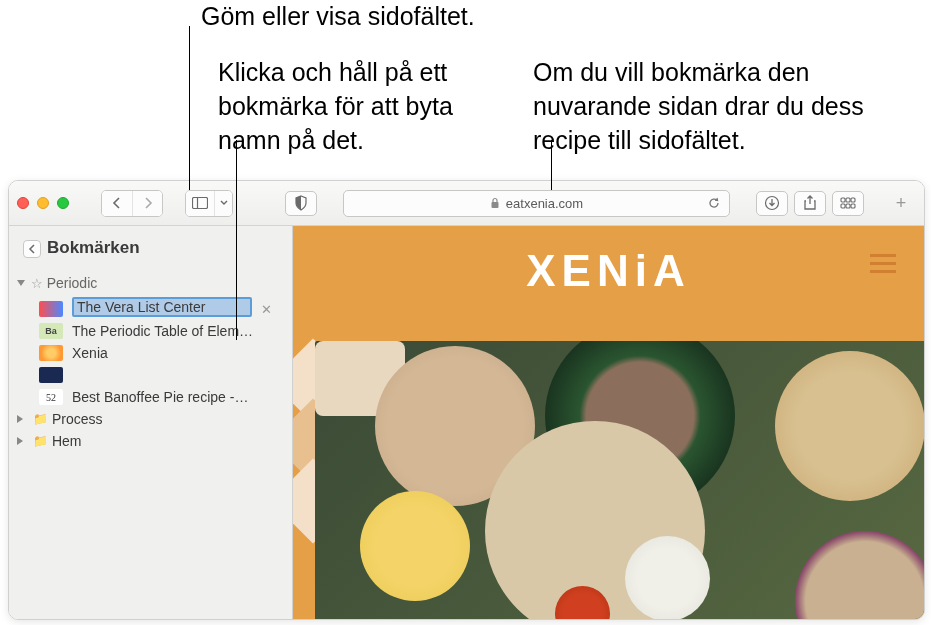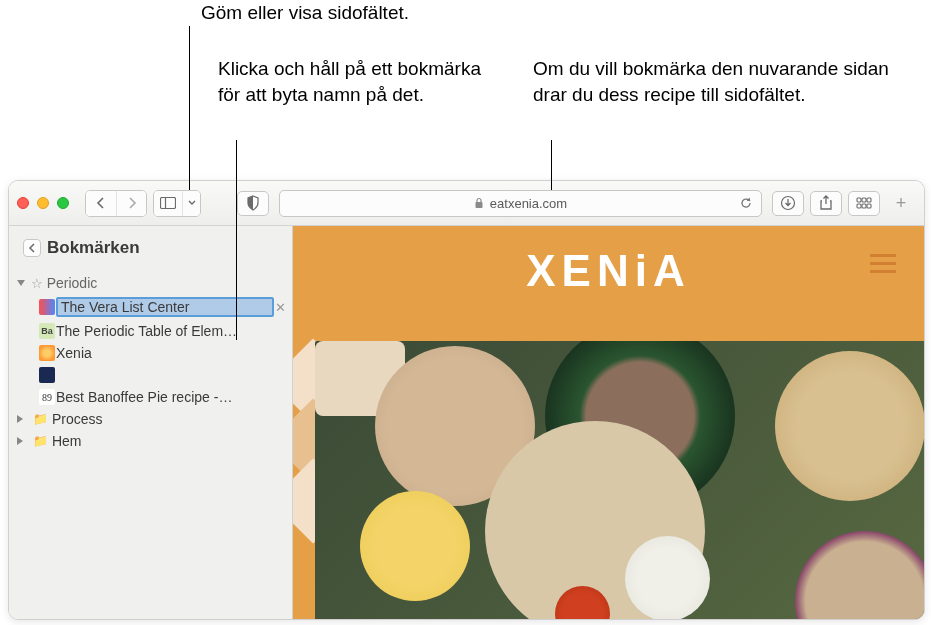--- a/index.html
+++ b/index.html
@@ -1,56 +1,56 @@
 <!DOCTYPE html>
 <html><head>
   <meta charset="utf-8">
   <style>
     * { margin: 0; padding: 0; box-sizing: border-box; font-family: -apple-system, BlinkMacSystemFont, "Helvetica Neue", sans-serif; }
     body { background: #fff; width: 931px; height: 625px; position: relative; overflow: hidden; }
 
     
-    .callout { position: absolute; font-size: 19px; color: #000; line-height: 1.35; z-index: 10; }
+    .callout { position: absolute; font-size: 25px; color: #000; line-height: 1.35; z-index: 10; }
     .callout-line { position: absolute; background: #000; z-index: 9; }
 
     
     .window { position: absolute; top: 180px; left: 8px; width: 917px; height: 440px; border: 1px solid #d0d0d0; border-radius: 10px; overflow: hidden; box-shadow: 0 2px 8px rgba(0,0,0,0.1); display: flex; flex-direction: column; }
 
     
-    .toolbar { height: 45px; background: linear-gradient(#f9f9f8, #eeeeed); border-bottom: 1px solid #d3d3d2; display: flex; align-items: center; padding: 0 8px; gap: 6px; }
+    .toolbar { height: 45px; background: linear-gradient(#f9f9f8, #eeeeed); border-bottom: 1px solid #d3d3d2; display: flex; align-items: center; padding: 0 8px; gap: 22px; }
     .traffic { display: flex; gap: 8px; align-items: center; margin-right: 10px; }
     .traffic-light { width: 12px; height: 12px; border-radius: 50%; }
     .tl-red { background: #ff5f57; border: 0.5px solid #e24238; }
     .tl-yellow { background: #febc2e; border: 0.5px solid #e1a023; }
     .tl-green { background: #28c840; border: 0.5px solid #24a732; }
     .nav-buttons { display: flex; border: 1px solid #c7c7c6; border-radius: 5px; overflow: hidden; background: #fff; }
     .nav-btn { width: 30px; height: 25px; display: flex; align-items: center; justify-content: center; border: none; background: #fcfcfc; cursor: pointer; }
     .nav-btn + .nav-btn { border-left: 1px solid #e3e3e3; }
     .single-btn { width: 32px; height: 25px; border: 1px solid #c7c7c6; border-radius: 5px; background: #fcfcfc; display: flex; align-items: center; justify-content: center; cursor: pointer; }
     .sidebar-toggle-grp { display: flex; border: 1px solid #c7c7c6; border-radius: 5px; overflow: hidden; background: #fcfcfc; }
     .sidebar-toggle-grp .nav-btn { width: 28px; }
     .privacy-btn { margin-left: 30px; }
     .address-bar { flex: 1; height: 27px; background: #fcfcfc; border: 1px solid #c7c7c6; border-radius: 5px; display: flex; align-items: center; justify-content: center; gap: 6px; font-size: 13px; color: #5a5a5a; position: relative; margin: 0 4px; }
     .address-bar .reload { position: absolute; right: 8px; }
     .right-buttons { display: flex; gap: 6px; align-items: center; }
     .plus-btn { width: 30px; height: 25px; display: flex; align-items: center; justify-content: center; color: #999; font-size: 18px; font-weight: 200; cursor: pointer; }
 
     
     .win-body { display: flex; flex: 1; overflow: hidden; }
     .sidebar { width: 284px; background: #f0f0ef; border-right: 1px solid #d0d0d0; display: flex; flex-direction: column; }
-    .sidebar-header { display: flex; align-items: center; gap: 6px; padding: 12px 14px 10px; font-size: 17px; font-weight: 600; color: #3a3a3a; }
+    .sidebar-header { display: flex; align-items: flex-end; gap: 6px; padding: 12px 14px 10px; font-size: 17px; font-weight: 600; color: #3a3a3a; }
     .back-chevron { width: 18px; height: 18px; border: 1px solid #c8c8c8; border-radius: 4px; display: flex; align-items: center; justify-content: center; background: #fdfdfd; cursor: pointer; }
     .sidebar-list { flex: 1; padding: 4px 0; }
     .fav-header { display: flex; align-items: center; gap: 4px; padding: 3px 8px; font-size: 14px; color: #666; cursor: pointer; }
     .disclosure { width: 0; height: 0; border-left: 4px solid transparent; border-right: 4px solid transparent; border-top: 6px solid #888; margin-right: 2px; }
     .disclosure.closed { border-top: 4px solid transparent; border-bottom: 4px solid transparent; border-left: 6px solid #888; }
     .star-icon { font-size: 13px; color: #999; }
     .folder-icon { font-size: 12px; color: #9a9a9a; }
-    .bookmark-row { display: flex; align-items: center; gap: 1px; padding: 3px 2px 3px 30px; font-size: 14px; color: #3a3a3a; cursor: pointer; position: relative; }
-    .bookmark-row .favicon { width: 16px; height: 16px; border-radius: 2px; flex-shrink: 0; }
+    .bookmark-row { display: flex; align-items: flex-end; gap: 9px; padding: 3px 16px 3px 30px; font-size: 14px; color: #3a3a3a; cursor: pointer; position: relative; }
+    .bookmark-row .favicon { width: 24px; height: 16px; border-radius: 2px; flex-shrink: 0; }
     .bookmark-row .label { white-space: nowrap; overflow: hidden; text-overflow: ellipsis; flex: 1; }
     .bookmark-row.editing .label { border: 2px solid #5b9dd9; background: #b0cbe8; padding: 0 3px; border-radius: 2px; }
     .bookmark-row.editing .close-x { color: #999; font-size: 13px; margin-right: 4px; }
     .folder-row { display: flex; align-items: center; gap: 4px; padding: 3px 8px; font-size: 14px; color: #3a3a3a; cursor: pointer; }
     .favicon-grad { background: linear-gradient(90deg, #ff4d4d, #4d88ff); }
     .favicon-ba { background: #d4e8b8; font-size: 9px; display: flex; align-items: center; justify-content: center; color: #444; font-weight: bold; }
     .favicon-xenia { background: radial-gradient(circle, #ffcc66 30%, #ff9933 70%); border-radius: 50%; }
     .favicon-era { background: #1a2952; }
     .favicon-gcm { background: #6b5b4a; }
     .favicon-52 { background: #fff; font-size: 10px; display: flex; align-items: center; justify-content: center; color: #333; font-family: serif; }
@@ -204,21 +204,21 @@
           <span class="label">The Periodic Table of Elem…</span>
         </div>
         <div class="bookmark-row">
           <div class="favicon favicon-xenia"></div>
           <span class="label">Xenia</span>
         </div>
         <div class="bookmark-row">
           <div class="favicon favicon-era"></div>
         </div>
         <div class="bookmark-row">
-          <div class="favicon favicon-52">89</div>
+          <div class="favicon favicon-52">52</div>
           <span class="label">Best Banoffee Pie recipe -…</span>
         </div>
 
         <div class="folder-row">
           <span class="disclosure closed"></span>
           <span class="folder-icon">📁</span>
           <span>Process</span>
         </div>
         <div class="folder-row">
           <span class="disclosure closed"></span>

